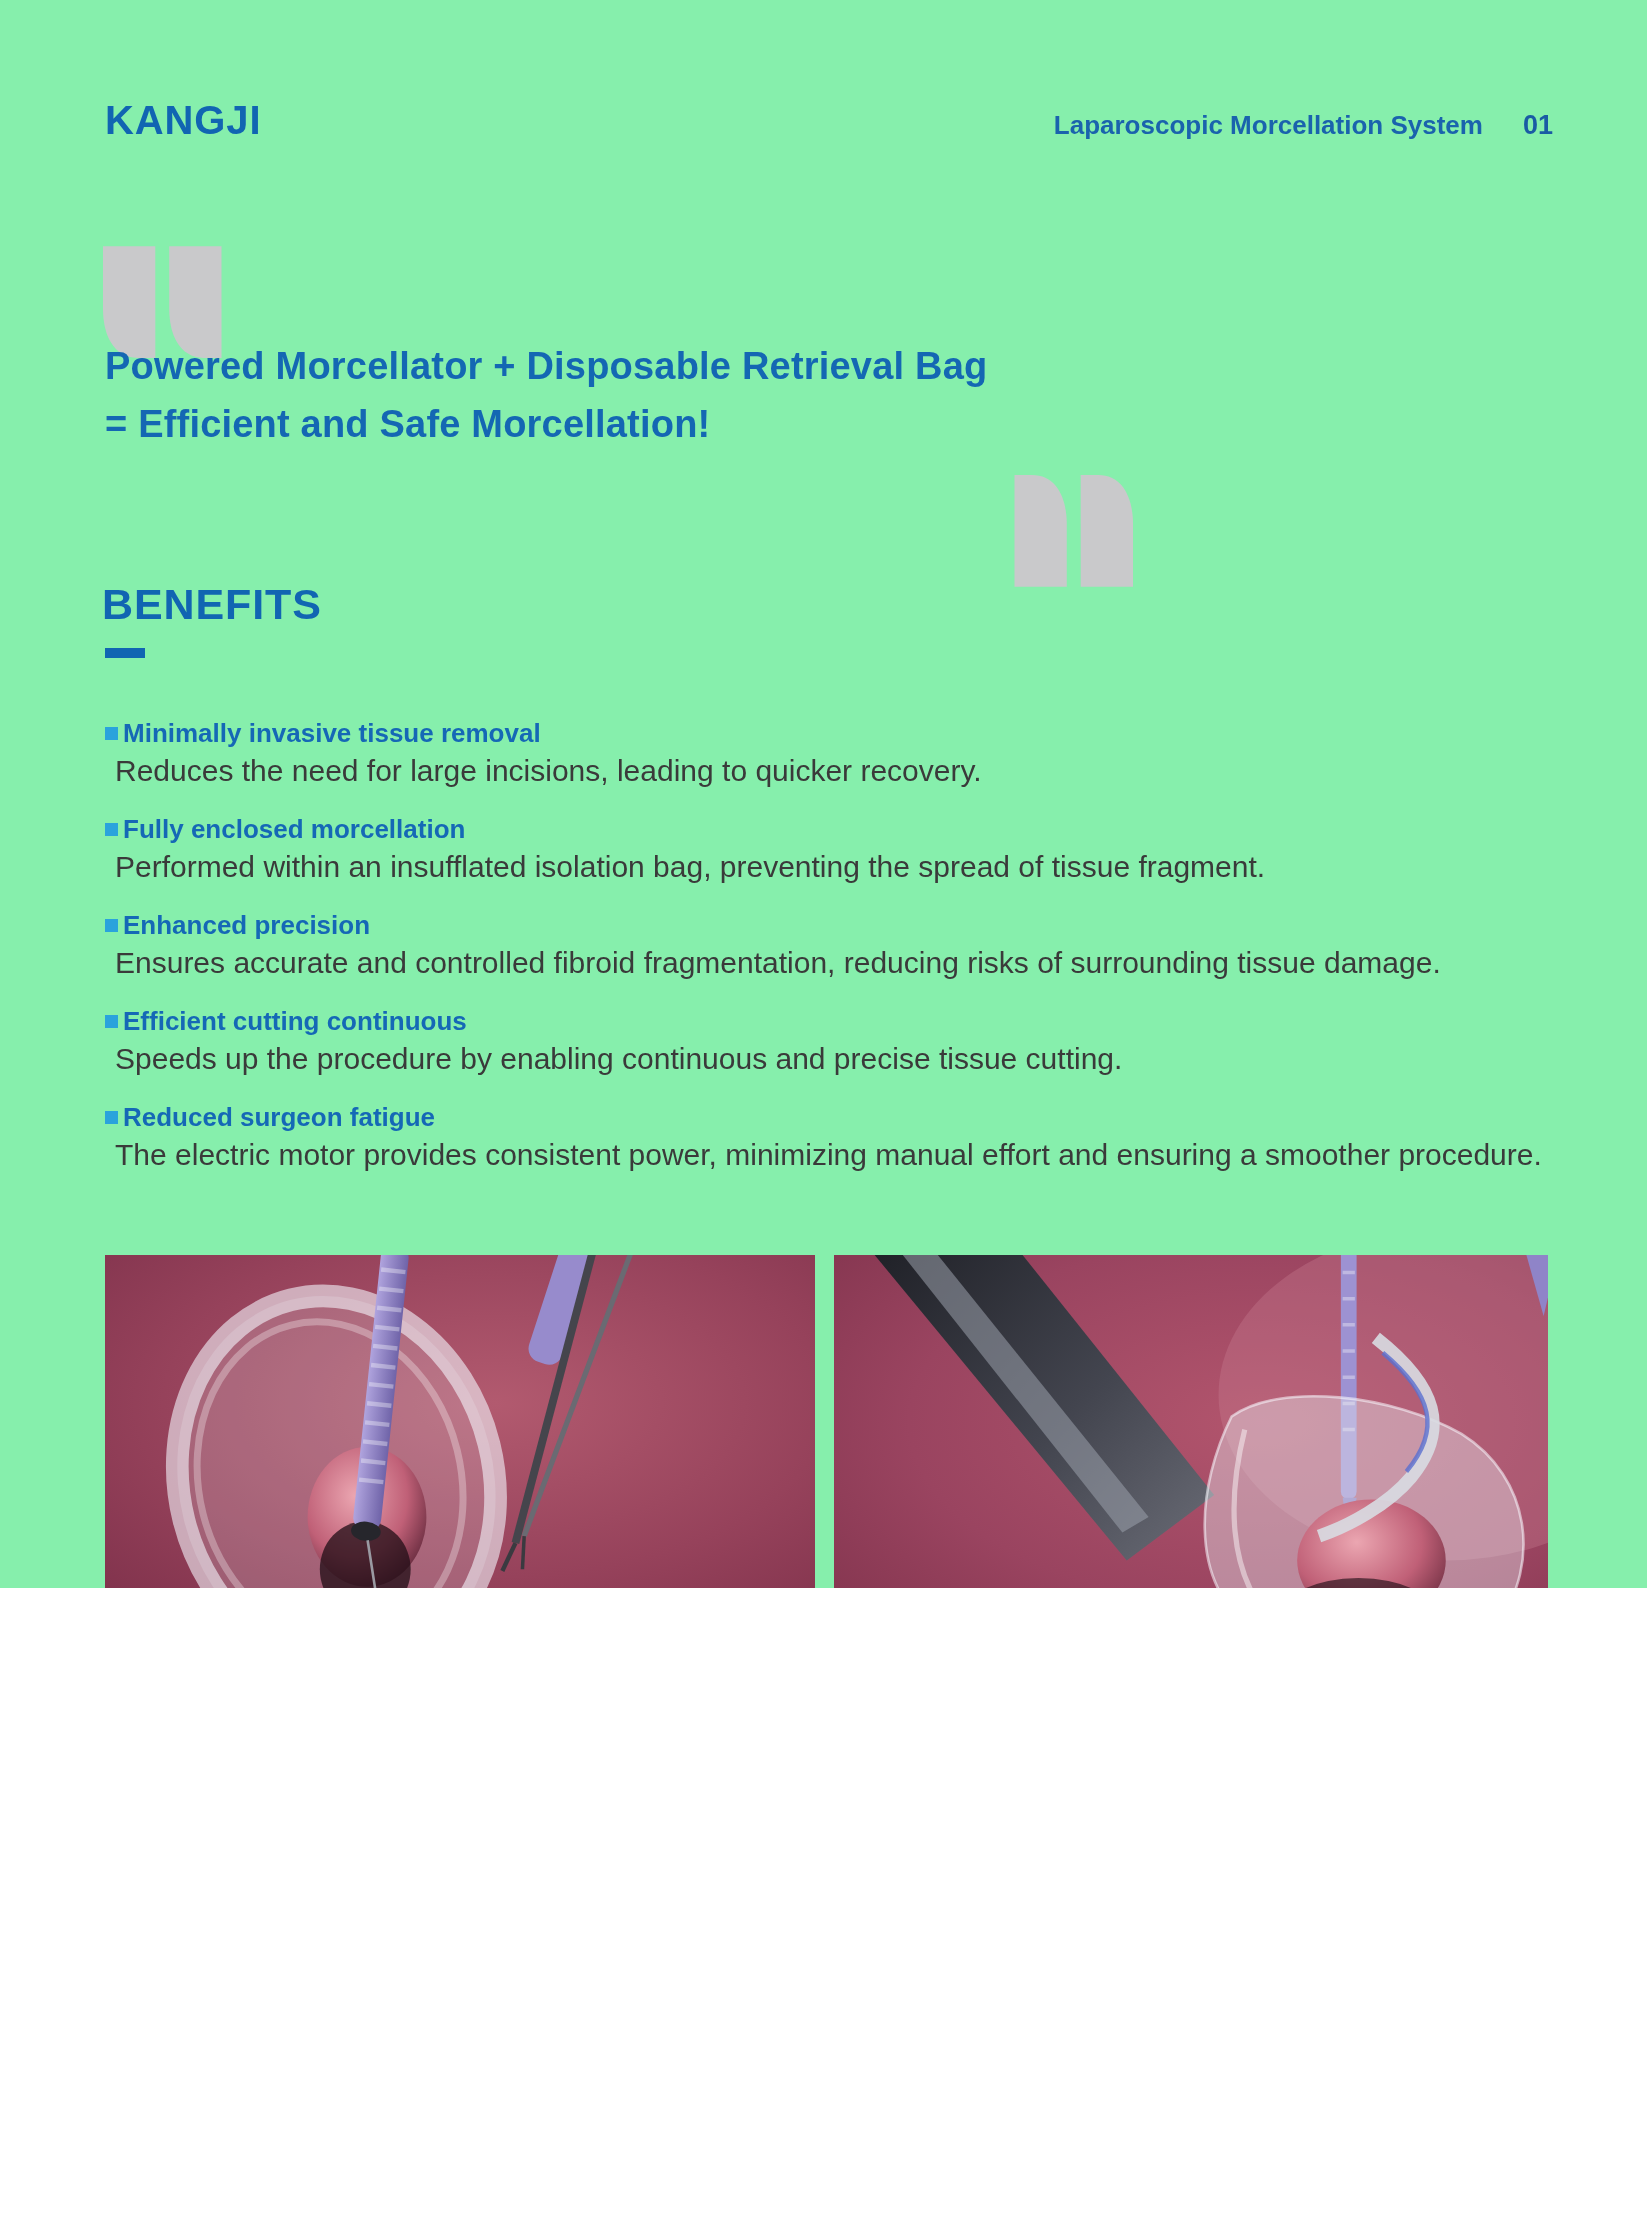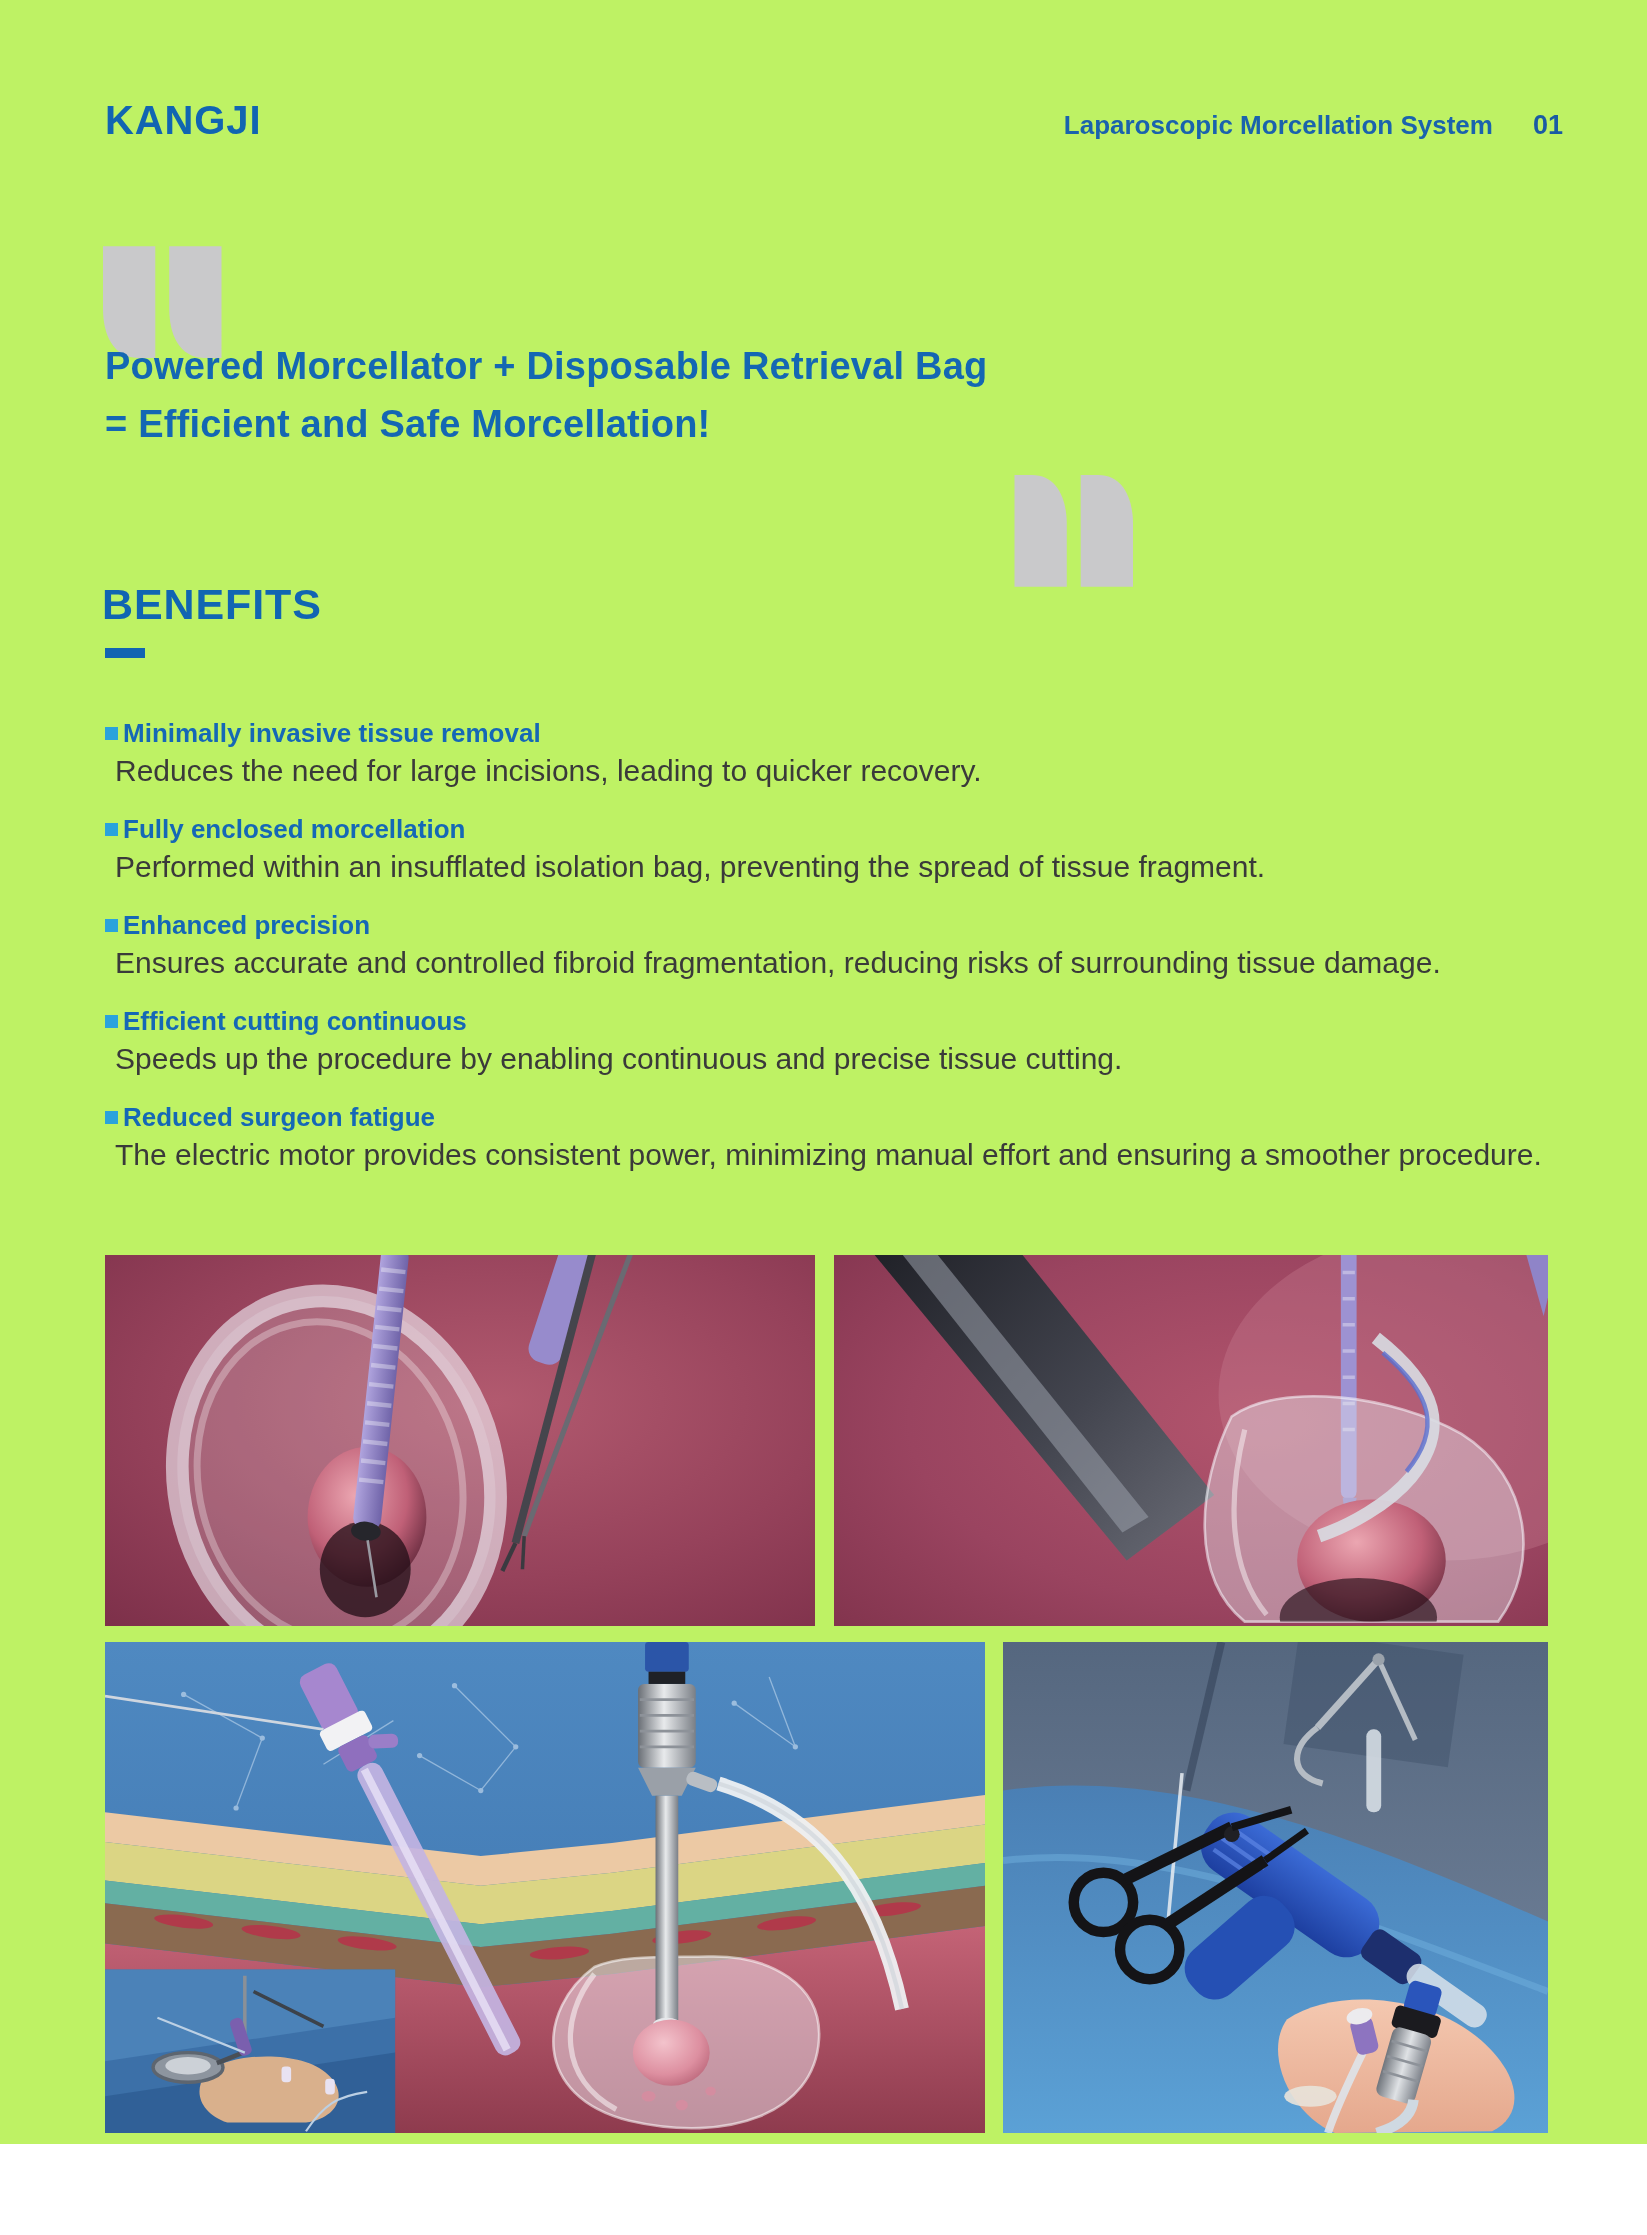--- a/index.html
+++ b/index.html
@@ -1,22 +1,22 @@
 <!DOCTYPE html>
 <html style="font-size:14px"><head>
 <meta charset="utf-8">
 <style>
   html,body{margin:0;padding:0;background:#fff;}
   body{font-family:"Liberation Sans",sans-serif;}
-  .page{position:relative;width:1647px;height:2144px;background:#bef264;overflow:hidden;}
+  .page{position:relative;width:1647px;height:1588px;background:#86efac;overflow:hidden;}
 
   
   .logo{position:absolute;left:105px;top:98px;font-size:40px;font-weight:800;
         color:#1165b2;letter-spacing:0.9px;}
-  .header-right{position:absolute;top:110px;right:84px;display:flex;align-items:baseline;gap:40px;}
+  .header-right{position:absolute;top:110px;right:94px;display:flex;align-items:baseline;gap:40px;}
   .header-title{font-size:26px;font-weight:600;color:#1a63ad;}
   .page-num{font-size:27px;font-weight:600;color:#1a5ba4;}
 
   
   .open-quote{position:absolute;left:103px;top:246px;}
   .close-quote{position:absolute;left:1011px;top:473px;transform:rotate(180deg);}
   .headline{position:absolute;left:105px;top:337px;font-size:38px;font-weight:700;
             color:#1467b3;line-height:58px;letter-spacing:0.2px;}
 
   

